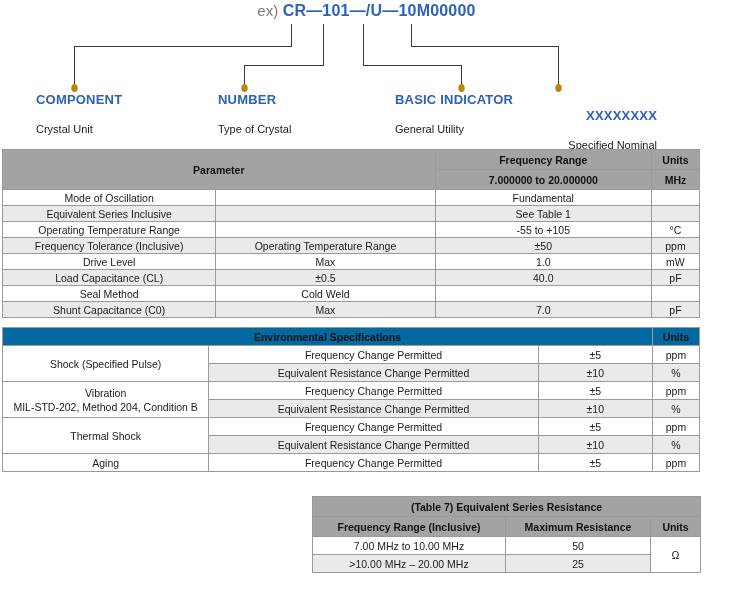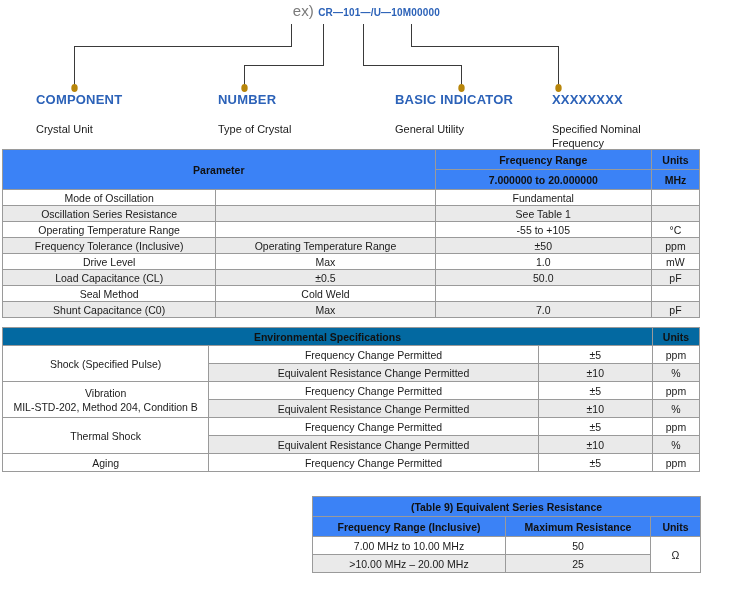--- a/index.html
+++ b/index.html
@@ -24,21 +24,21 @@
     width: 733px;
     text-align: center;
     white-space: nowrap;
   }
   .pn-ex {
     font-size: 15px;
     color: #7a7a7a;
     font-weight: normal;
   }
   .pn-code {
-    font-size: 10px;
+    font-size: 16px;
     font-weight: bold;
     color: #2c62b8;
     letter-spacing: 0.2px;
   }
 
   
   .leaders {
     position: absolute;
     top: 0;
     left: 0;
@@ -73,21 +73,21 @@
     table-layout: fixed;
     font-size: 10.5px;
   }
   table.spec td, table.spec th {
     border: 1px solid #9a9a9a;
     padding: 0 5px;
     font-weight: normal;
     vertical-align: middle;
   }
   .hdr-dark {
-    background: #3b82f6;
+    background: #a3a3a3;
     font-weight: bold !important;
     text-align: center;
     color: #111;
   }
   .hdr-light {
     background: #0369a1;
     font-weight: bold !important;
     color: #111;
   }
   .shade { background: #eaeaea; }
@@ -152,21 +152,21 @@
   <div class="callout-desc">Crystal Unit</div>
 </div>
 <div class="callout" style="left:218px; top:93px;">
   <div class="callout-title">NUMBER</div>
   <div class="callout-desc">Type of Crystal</div>
 </div>
 <div class="callout" style="left:395px; top:93px;">
   <div class="callout-title">BASIC INDICATOR</div>
   <div class="callout-desc">General Utility</div>
 </div>
-<div class="callout" style="left:552px; top:93px; width:105px;">
+<div class="callout" style="left:552px; top:109px; width:105px;text-align:right;">
   <div class="callout-title">XXXXXXXX</div>
   <div class="callout-desc">Specified Nominal Frequency</div>
 </div>
 
 <table class="spec" id="main-table">
   <colgroup>
     <col style="width:213px">
       <col style="width:219px">
       <col style="width:216px">
       <col style="width:48px">
@@ -182,21 +182,21 @@
       <td class="hdr-dark c">MHz</td>
     </tr>
 
     <tr class="white">
       <td class="l">Mode of Oscillation</td>
       <td class="l"></td>
       <td class="c">Fundamental</td>
       <td class="c"></td>
     </tr>
     <tr class="shade">
-      <td class="l">Oscillation Series Resistance</td>
+      <td class="l">Equivalent Series Inclusive</td>
       <td class="l"></td>
       <td class="c">See Table 1</td>
       <td class="c"></td>
     </tr>
     <tr class="white">
       <td class="l">Operating Temperature Range</td>
       <td class="l"></td>
       <td class="c">-55 to +105</td>
       <td class="c">°C</td>
     </tr>
@@ -208,21 +208,21 @@
     </tr>
     <tr class="white">
       <td class="l">Drive Level</td>
       <td class="l">Max</td>
       <td class="c">1.0</td>
       <td class="c">mW</td>
     </tr>
     <tr class="shade">
       <td class="l">Load Capacitance (CL)</td>
       <td class="l">±0.5</td>
-      <td class="c">50.0</td>
+      <td class="c">40.0</td>
       <td class="c">pF</td>
     </tr>
     <tr class="white">
       <td class="l">Seal Method</td>
       <td class="l">Cold Weld</td>
       <td class="c"></td>
       <td class="c"></td>
     </tr>
     <tr class="shade">
       <td class="l">Shunt Capacitance (C0)</td>
@@ -301,21 +301,21 @@
 </table>
 
 <table class="spec" id="t1-table">
   <colgroup>
     <col style="width:193px">
       <col style="width:145px">
       <col style="width:50px">
   </colgroup>
   <tbody>
     <tr class="t1head">
-      <td class="hdr-dark c" colspan="3">(Table 9) Equivalent Series Resistance</td>
+      <td class="hdr-dark c" colspan="3">(Table 7) Equivalent Series Resistance</td>
     </tr>
     <tr class="t1head">
       <td class="hdr-dark c">Frequency Range (Inclusive)</td>
       <td class="hdr-dark c">Maximum Resistance</td>
       <td class="hdr-dark c">Units</td>
     </tr>
     <tr class="white">
       <td class="l">7.00 MHz to 10.00 MHz</td>
       <td class="c">50</td>
       <td class="c white" rowspan="2">Ω</td>

